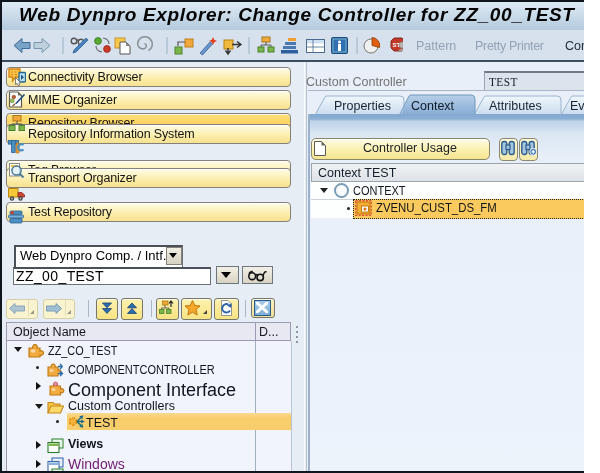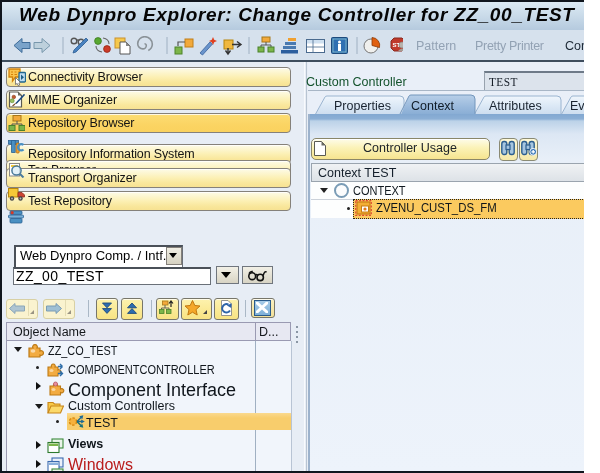--- a/index.html
+++ b/index.html
@@ -95,30 +95,30 @@
 
 <div class="nb" style="top:67px;">
       <span class="nbt">Connectivity Browser</span>
     </div>
 <div class="nb" style="top:90px;">
       <span class="nbt">MIME Organizer</span>
     </div>
 <div class="nb sel" style="top:113px;">
       <span class="nbt">Repository Browser</span>
     </div>
-<div class="nb" style="top:144px;">
+<div class="nb" style="top:124px;">
       <span class="nbt">Repository Information System</span>
     </div>
 <div class="nb" style="top:160px;">
       <span class="nbt">Tag Browser</span>
     </div>
 <div class="nb" style="top:168px;">
       <span class="nbt">Transport Organizer</span>
     </div>
-<div class="nb" style="top:191px;">
+<div class="nb" style="top:202px;">
       <span class="nbt">Test Repository</span>
     </div>
 
 <svg class="ab" style="left:8px;top:68px" width="18" height="18" viewBox="0 0 18 18">
  <path d="M1 1 H12 V9 H7.5 L4.5 13 V9 H1 Z" fill="#fbc44c" stroke="#d4820a" stroke-width="1.3"></path>
  <path d="M3 4 H5 M6.5 4 H8.5 M10 4 H11 M3 6.5 H5 M6.5 6.5 H9" stroke="#d4820a" stroke-width="1.2"></path>
  <rect x="11" y="4.5" width="6.5" height="9.5" rx="1" fill="#bfdcf0" stroke="#20688e" stroke-width="1.3"></rect>
  <path d="M13 6.5 L16 9.2 L13 12 Z" fill="#1d5f86"></path>
  <path d="M7.5 9.5 L12.5 14.5 L10.8 15 L11.8 17 L10 17.5 L9.2 15.4 L7.5 16.5 Z" fill="#fff" stroke="#666" stroke-width="0.8"></path>
 </svg>
@@ -286,33 +286,33 @@
  <rect x="2" y="5.5" width="9" height="2.5" fill="#7cb54a"></rect>
 </svg>
 <div class="ab txt" style="left:68px;top:437px;font-size:12.5px;color:#10161c;font-weight:bold;">Views</div>
 
 <div class="ab" style="left:36px;top:460px;width:0;height:0;border-top:4.5px solid transparent;border-bottom:4.5px solid transparent;border-left:5.5px solid #111;"></div>
 <svg class="ab" style="left:47px;top:457px" width="17" height="16" viewBox="0 0 17 16">
  <rect x="5" y="1" width="11" height="9" fill="#eaf0fa" stroke="#3a6ab0" stroke-width="1.1"></rect>
  <rect x="1" y="4.5" width="11" height="10" fill="#fff" stroke="#3a6ab0" stroke-width="1.1"></rect>
  <rect x="2" y="5.5" width="9" height="2.5" fill="#8ab0dc"></rect>
 </svg>
-<div class="ab txt" style="left:68px;top:456px;font-size:16px;color:#b91c1c;">Windows</div>
+<div class="ab txt" style="left:68px;top:456px;font-size:14px;color:#701a75;">Windows</div>
 
 <svg class="ab" style="left:47px;top:468px" width="17" height="5" viewBox="0 0 17 5">
  <rect x="5" y="1" width="11" height="4" fill="#eaf4ea" stroke="#3a8a3a" stroke-width="1.1"></rect>
 </svg>
 
 <div class="ab" style="left:292px;top:62px;width:16px;height:409px;background:#e7edf5;"></div>
 <div class="ab" style="left:304px;top:62px;width:1px;height:409px;background:#f8fafd;"></div>
 <div class="ab" style="left:306px;top:62px;width:1px;height:409px;background:#b8c4d2;"></div>
 <div class="ab" style="left:296px;top:326px;width:2px;height:2px;background:#8a96a4;box-shadow:0 5px 0 #8a96a4,0 10px 0 #8a96a4,0 15px 0 #8a96a4;"></div>
 
 <div class="ab" style="left:308px;top:62px;width:292px;height:409px;background:#e9eff8;"></div>
-<div class="ab txt" style="left:306px;top:75px;font-size:12.5px;color:#14532d;">Custom Controller</div>
+<div class="ab txt" style="left:306px;top:75px;font-size:12.5px;color:#737373;">Custom Controller</div>
 <div class="ab" style="left:484px;top:71px;width:116px;height:17px;background:#dce3ec;border:1px solid #98a2ae;border-top:2px solid #6e7a88;"></div>
 <div class="ab txt" style="left:489px;top:74px;font-family:'Liberation Serif',serif;font-size:13.5px;letter-spacing:0.5px;color:#141c26;transform:scaleX(0.84);transform-origin:0 0;">TEST</div>
 <div class="ab" style="left:308px;top:90px;width:292px;height:1px;background:#a8b6c6;"></div>
 
 <svg class="ab" style="left:308px;top:92px" width="292" height="27" viewBox="0 0 292 27">
  <defs>
   <linearGradient id="tu" x1="0" y1="0" x2="0" y2="1">
    <stop offset="0" stop-color="#f0f6fc"></stop>
           <stop offset="0.5" stop-color="#dce9f6"></stop>
           <stop offset="1" stop-color="#ccdcee"></stop>

